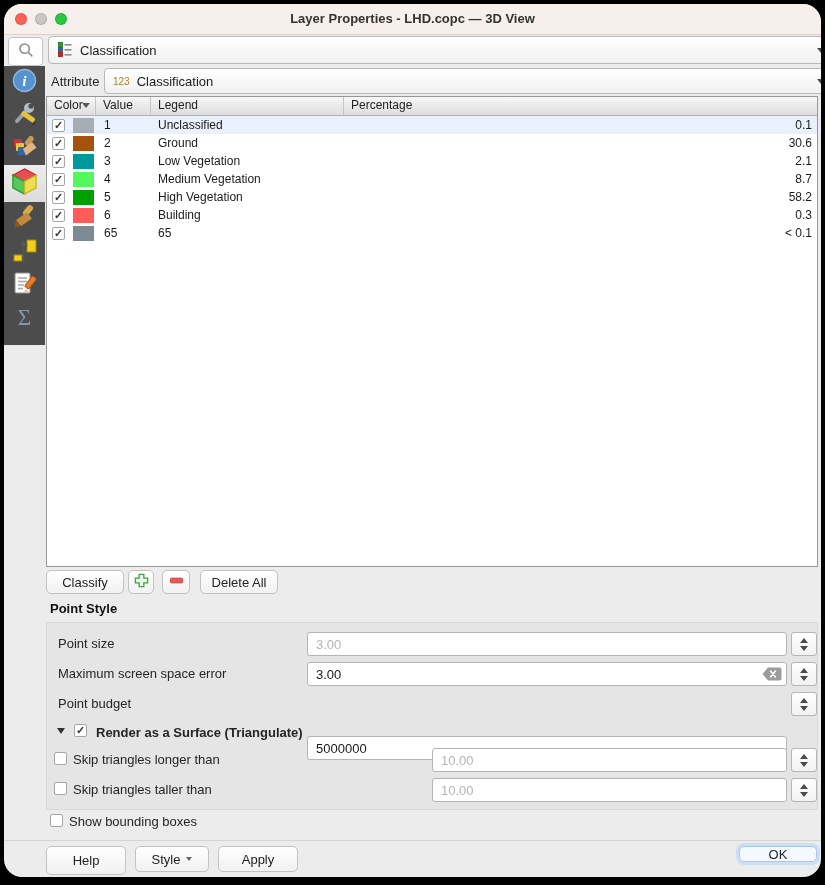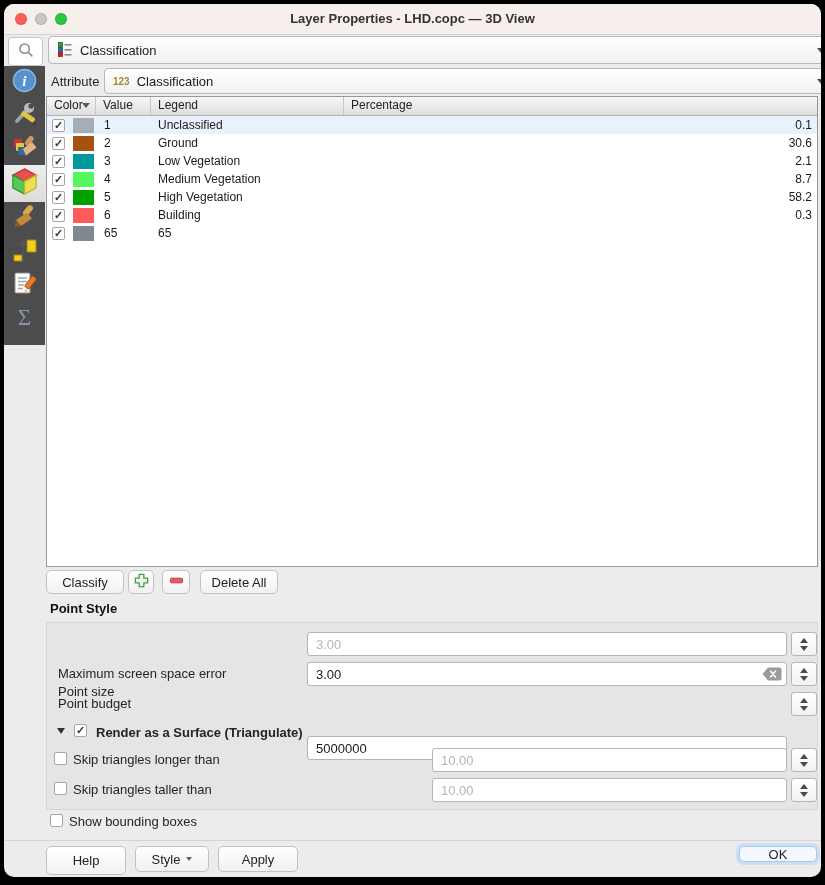--- a/index.html
+++ b/index.html
@@ -1,18 +1,18 @@
 <!DOCTYPE html>
 <html><head>
 <meta charset="utf-8">
 <style>
   html,body{margin:0;padding:0;background:#000;}
   .stage{position:relative;width:825px;height:885px;background:#000;overflow:hidden;
          font-family:"Liberation Sans",sans-serif;-webkit-font-smoothing:antialiased;}
-  .window{position:absolute;left:4px;top:4px;width:817px;height:873px;border-radius:10px;
+  .window{position:absolute;left:4px;top:4px;width:817px;height:873px;border-radius:18px;
           background:#ececec;overflow:hidden;box-shadow:0 0 0 1px rgba(0,0,0,.55);}
 
   
   .titlebar{position:absolute;left:0;top:0;right:0;height:30px;background:#f7efec;
             border-bottom:1px solid #d9d2cf;}
   .lights{position:absolute;left:11px;top:9px;display:flex;gap:8px;}
   .light{width:12px;height:12px;border-radius:50%;box-shadow:inset 0 0 0 1px rgba(0,0,0,.12);}
   .wtitle{text-align:center;line-height:30px;font-size:13px;font-weight:bold;color:#333;}
 
   
@@ -21,21 +21,21 @@
   .sb-dark{position:absolute;left:0;top:62px;width:41px;height:279px;background:#4c4c4c;}
   .sb-item{position:absolute;left:0;width:41px;height:33px;display:flex;align-items:center;justify-content:center;cursor:pointer;}
   .sb-item.selected{background:linear-gradient(#ededed,#dcdcdc);height:37px;}
   .sigma{font-family:"Liberation Serif",serif;font-size:23px;color:#8496a6;}
 
   
   .combo{position:absolute;background:linear-gradient(#ffffff,#f1f1f1);border:1px solid #b9b9b9;
          border-radius:4px;display:flex;align-items:center;padding:0 8px;font-size:13px;color:#1c1c1c;gap:7px;}
   .combo .arrow{position:absolute;right:9px;top:50%;margin-top:-2px;width:0;height:0;
                 border-left:4.5px solid transparent;border-right:4.5px solid transparent;border-top:5.5px solid #4a4a4a;}
-  .num123{color:#a8852f;font-weight:bold;font-size:10px;letter-spacing:0;}
+  .num123{color:#a8852f;font-weight:normal;font-size:10px;letter-spacing:0;}
 
   .flabel{position:absolute;font-size:13px;color:#252525;}
 
   
   .table{position:absolute;left:42px;top:92px;width:772px;height:471px;background:#fff;
          border:1px solid #979797;box-sizing:border-box;}
   .thead{display:flex;height:18px;background:linear-gradient(#f7f7f7,#dedede);
          border-bottom:1px solid #b2b2b2;font-size:12px;color:#222;}
   .th{line-height:17px;padding-left:7px;box-sizing:border-box;border-right:1px solid #c6c6c6;position:relative;}
   .th:last-child{border-right:none;}
@@ -259,20 +259,21 @@
         <div class="c-legend">Building</div>
         <div class="c-pct">0.3</div>
       </div>
       <div class="trow">
         <div class="c-color">
             <span class="cb checked"></span>
             <span class="swatch" style="background: rgb(125, 138, 146);"></span>
           </div>
         <div class="c-value">65</div>
         <div class="c-legend">65</div>
+        <div class="c-pct">&lt; 0.1</div>
       </div>
     </div>
 
     <div class="btn" style="left:42px;top:566px;width:78px;">Classify</div>
     <div class="btn" style="left:124px;top:566px;width:26px;">
       <span>
         <svg width="15" height="15" viewBox="0 0 16 16">
             <path d="M5.5 1.5 h5 v4 h4 v5 h-4 v4 h-5 v-4 h-4 v-5 h4 z" fill="#eef7ee" stroke="#4a9b4a" stroke-width="1.4"></path>
           </svg>
       </span>
@@ -282,21 +283,21 @@
         <svg width="15" height="15" viewBox="0 0 16 16">
             <rect x="1.5" y="5.5" width="13" height="5" rx="1.2" fill="#e25c5c" stroke="#c03c3c"></rect>
           </svg>
       </span>
     </div>
     <div class="btn" style="left:196px;top:566px;width:78px;">Delete All</div>
 
     <div class="psym-head">Point Style</div>
     <div class="panel"></div>
 
-    <div class="prow-label" style="left:54px;top:632px;margin-top:48px;">Point size</div>
+    <div class="prow-label" style="left:54px;top:632px;">Point size</div>
     <input class="tinput dis" style="left: 303px; top: 628px; width: 480px;" readonly="" value="3.00">
     <div class="spin" style="left:787px;top:628px;">
         <span class="up"></span>
         <span class="dn"></span>
       </div>
 
     <div class="prow-label" style="left:54px;top:662px;">Maximum screen space error</div>
     <input class="tinput" style="left: 303px; top: 658px; width: 480px;" readonly="" value="3.00">
     <span class="clearbtn" style="position:absolute;left:758px;top:663px;">
       <svg width="20" height="14" viewBox="0 0 20 14">

